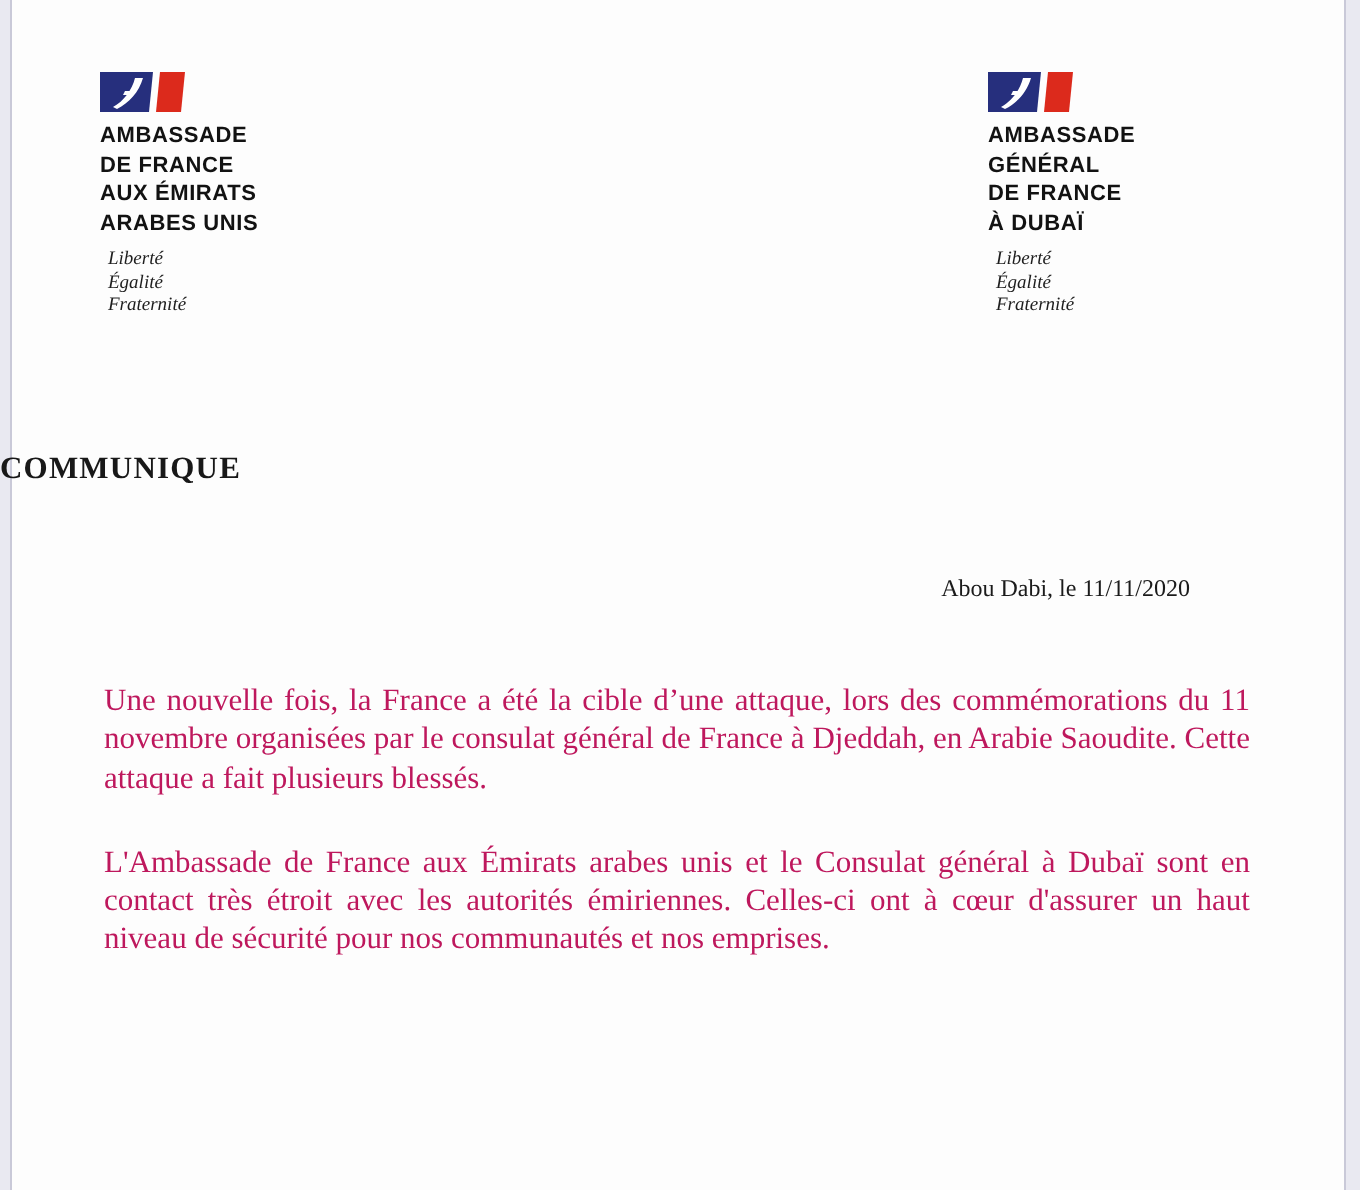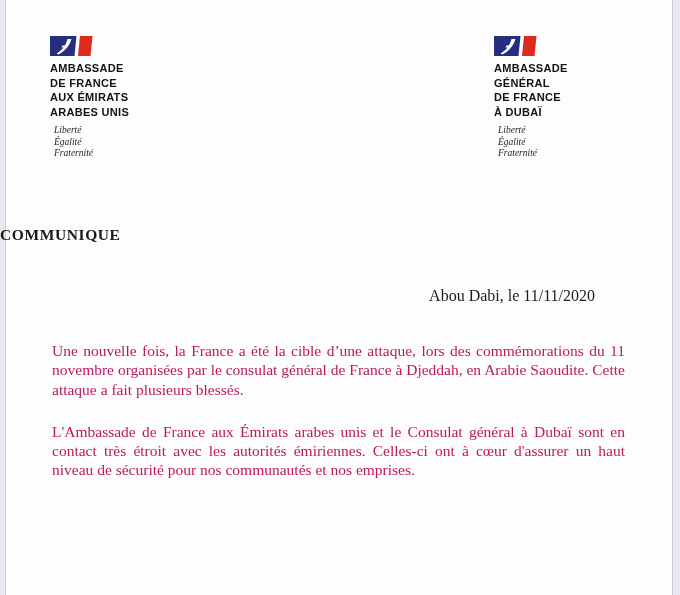--- a/index.html
+++ b/index.html
@@ -46,21 +46,21 @@
     text-align:left;
     font-weight:700;
     font-size:15.5px;
     letter-spacing:0.6px;
     color:#181818;
   }
   .dateline{
     position:absolute;
     top:287px;
     right:85px;
-    font-size:16px;
+    font-size:12px;
     color:#1b1b1b;
   }
   .body-text{
     position:absolute;
     left:52px;
     top:341px;
     width:573px;
     text-align:justify;
     font-size:15.5px;
     line-height:19.3px;

